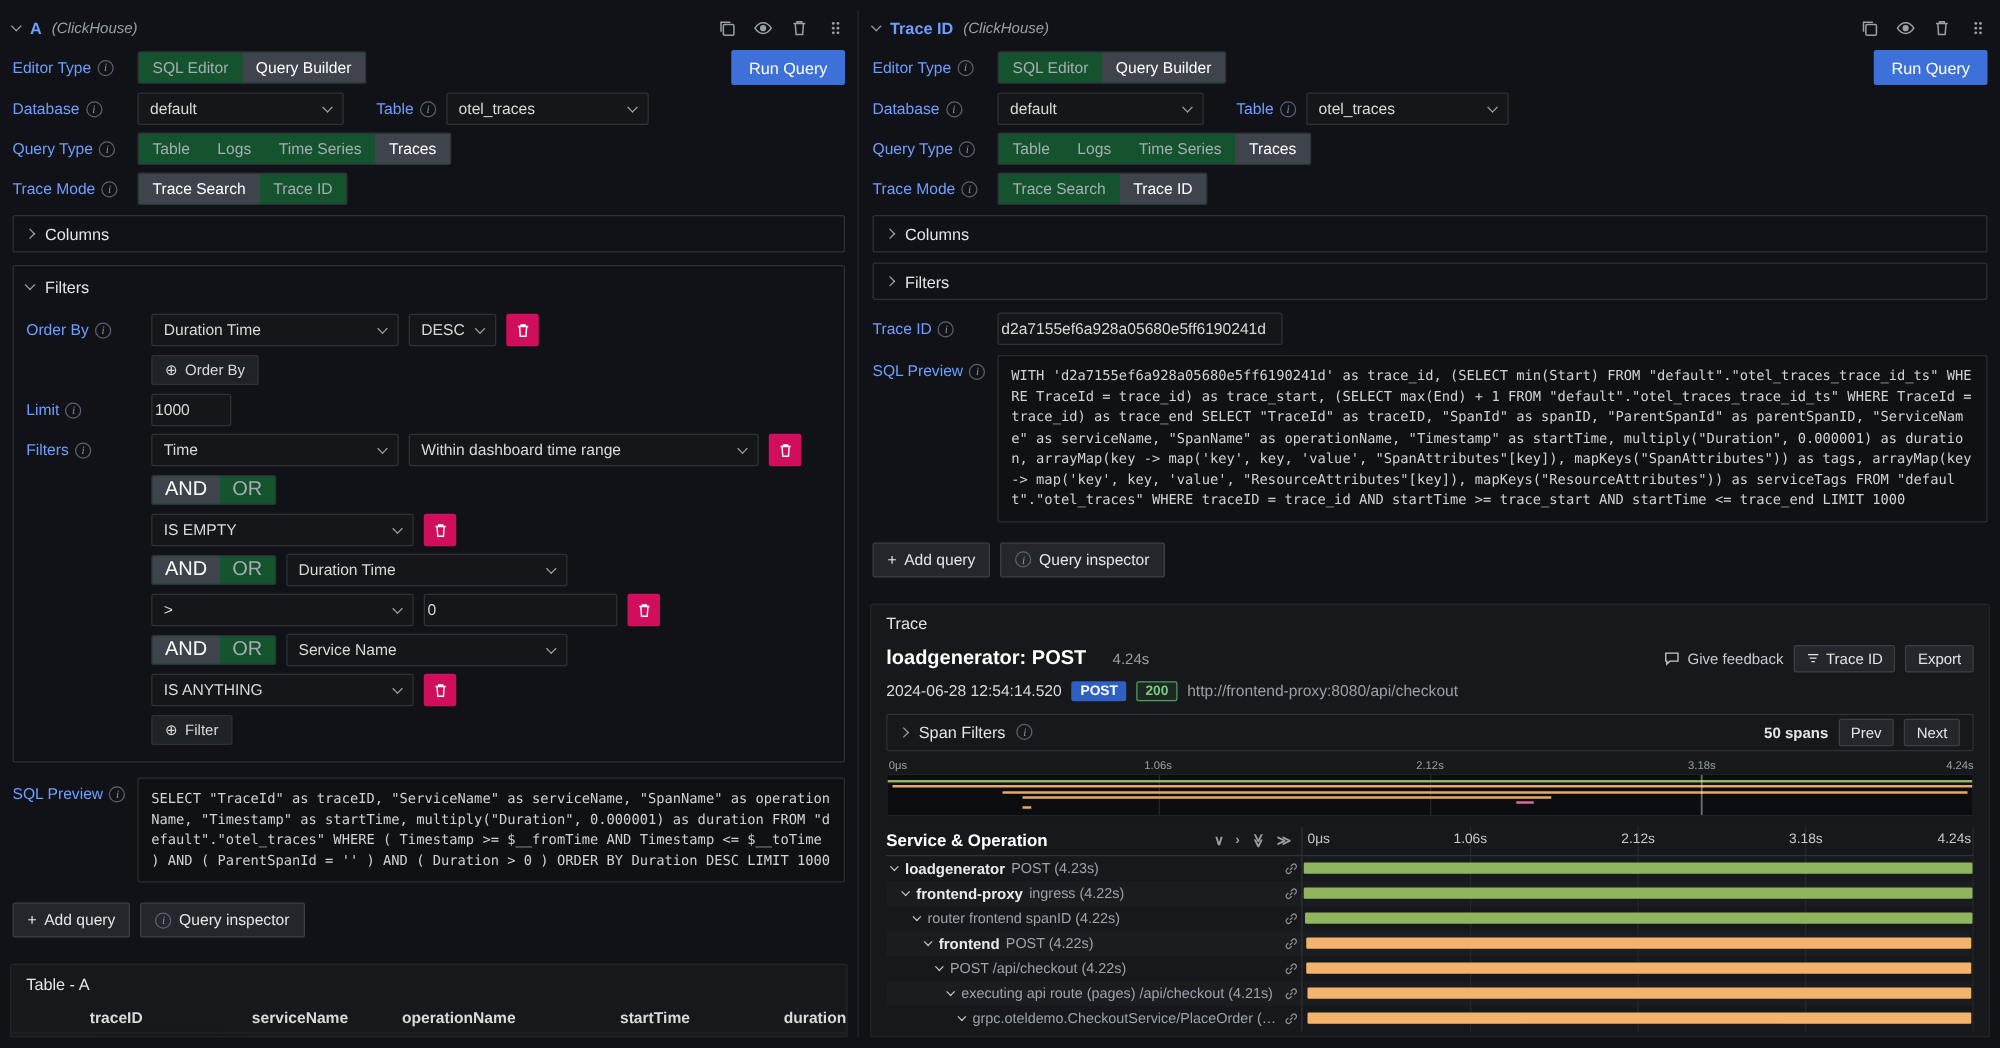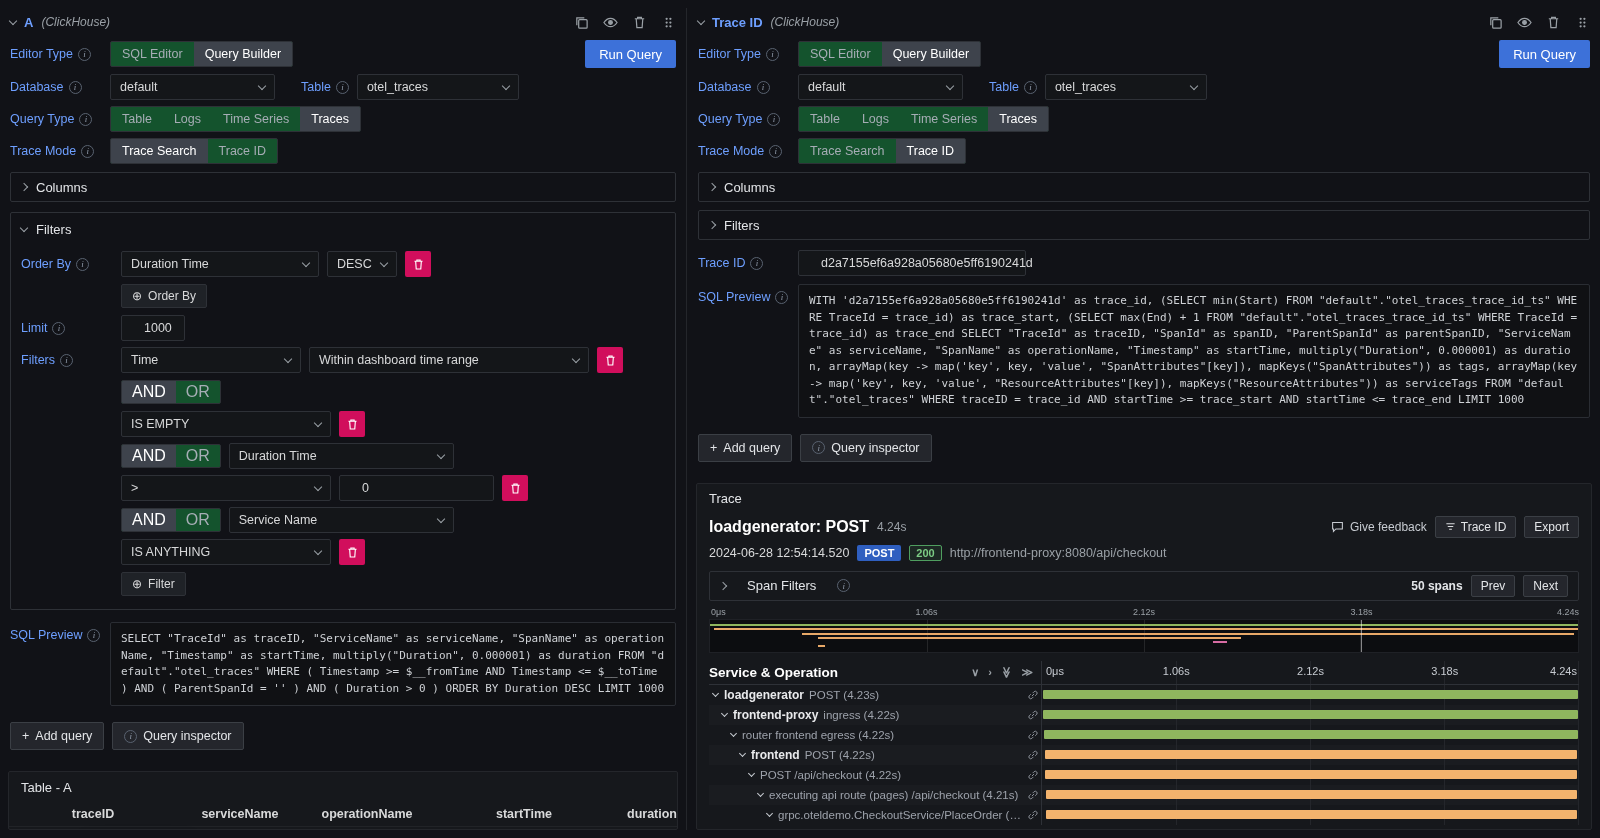--- a/index.html
+++ b/index.html
@@ -27,21 +27,21 @@
     font-size:9px;display:inline-flex;align-items:center;justify-content:center;font-family:"Liberation Serif",serif;font-style:italic}
   .info::before{content:"i"}
 
   .chev{width:6px;height:6px;border:solid #9aa0a6;border-width:0 1.5px 1.5px 0;display:inline-block;flex:none}
   .chev.d{transform:rotate(45deg);margin-top:-2px}
   .chev.r{transform:rotate(-45deg)}
 
   .select{display:inline-flex;align-items:center;justify-content:space-between;height:26px;background:#141619;
     border:1px solid #2e3137;border-radius:2px;padding:0 9px;font-size:12.5px;color:#d8d9da;cursor:pointer;white-space:nowrap}
   .input{display:inline-flex;align-items:center;height:26px;background:#141619;border:1px solid #2e3137;
-    border-radius:2px;padding:0 22px;font-size:12.5px;color:#d8d9da}
+    border-radius:2px;padding:0 2px;font-size:12.5px;color:#d8d9da}
   .seg{display:inline-flex;height:26px;background:#14532d;border:1px solid #2e3137;border-radius:2px;overflow:hidden}
   .seg-item{display:flex;align-items:center;padding:0 11px;color:#a6adb5;font-size:12.5px;cursor:pointer;white-space:nowrap}
   .seg-item.sel{background:#3e434c;color:#fff}
   .seg.sm{height:24px}.seg.sm .seg-item{padding:0 10px;font-size:16px}
 
   .btn-primary{margin-left:auto;background:#3d71d9;color:#fff;border:none;border-radius:2px;height:28px;
     padding:0 14px;font-size:13px;font-weight:500;cursor:pointer}
   .btn-danger{width:26px;height:26px;min-width:26px;background:#d10e5c;border:none;border-radius:2px;
     display:inline-flex;align-items:center;justify-content:center;color:#fff;cursor:pointer}
   .btn-danger svg{width:13px;height:13px}
@@ -73,34 +73,34 @@
   table{width:100%;border-collapse:collapse;font-size:12.5px;table-layout:fixed}
   th{text-align:center;padding:5px 10px;color:#d8d9da;font-weight:700}
   td{padding:5px 10px;color:#d8d9da;border-top:1px solid rgba(255,255,255,.05);overflow:hidden;
     white-space:nowrap;text-overflow:ellipsis}
   th.dur,td.dur{text-align:right;padding-right:16px}
   .trace-link{color:#6e9fff;text-decoration:none;cursor:pointer}
   .ctx{position:absolute;left:80px;top:66px;background:#26282e;border:1px solid #34373d;border-radius:3px;
     box-shadow:0 8px 18px rgba(0,0,0,.55);min-width:98px;padding:4px 0;z-index:9}
 
   
-  .trace-head{display:flex;align-items:center;padding:2px 12px 0;gap:8px}
+  .trace-head{display:flex;align-items:center;padding:2px 12px 0;gap:21px}
   .trace-title{font-size:16px;font-weight:700;color:#fff}
   .trace-dur{font-size:12px;color:#9aa0a6}
   .th-right{margin-left:auto;display:flex;align-items:center;gap:8px}
   .ghost-btn{display:inline-flex;align-items:center;gap:6px;background:none;border:none;color:#c7cbd1;
     font-size:12px;cursor:pointer;padding:0}
   .ghost-btn svg{width:13px;height:13px}
   .trace-sub{display:flex;align-items:center;gap:8px;padding:7px 12px 2px;font-size:12.5px}
   .badge-post{background:#2f5fc0;color:#fff;font-size:11px;font-weight:700;padding:2px 7px;border-radius:2px}
   .badge-200{border:1px solid #4f9e5f;color:#7ccb84;background:rgba(80,160,96,.12);font-size:11px;
     font-weight:700;padding:1px 6px;border-radius:2px}
   .trace-url{color:#9aa0a6}
 
-  .spanfilters{display:flex;align-items:center;gap:21px;margin:8px 12px 0;border:1px solid #2e3137;
+  .spanfilters{display:flex;align-items:center;gap:9px;margin:8px 12px 0;border:1px solid #2e3137;
     border-radius:2px;height:30px;padding:0 10px;font-size:13px;font-weight:500;color:#e3e5e8}
   .sf-right{margin-left:auto;display:flex;align-items:center;gap:8px}
   .sf-count{font-weight:700;font-size:12px;color:#e3e5e8}
 
   .minimap{margin:6px 12px 0}
   .mm-labels{position:relative;height:12px;font-size:9px;color:#9aa0a6}
   .mm-labels span{position:absolute;top:0}
   .mm-band{position:relative;height:34px;background:#0c0d10;border:1px solid #1f2126;overflow:hidden;cursor:crosshair;
     background-image:linear-gradient(rgba(255,255,255,.10),rgba(255,255,255,.10)),
       linear-gradient(rgba(255,255,255,.10),rgba(255,255,255,.10)),
@@ -287,21 +287,21 @@
                 <span class="info"></span>
               </div>
             <div class="input" style="width:64px">1000</div>
           </div>
 
           <div class="frow">
             <div class="flabel">
                 <span>Filters</span>
                 <span class="info"></span>
               </div>
-            <div class="select" style="width:180px">
+            <div class="select" style="width:198px">
                 <span>Time</span>
                 <span class="chev d"></span>
               </div>
             <div class="select" style="width:280px">
                 <span>Within dashboard time range</span>
                 <span class="chev d"></span>
               </div>
             <button class="btn-danger">
                 <svg viewBox="0 0 16 16" fill="none" stroke="#fff" stroke-width="1.4">
                   <path d="M3 4h10M6 4V2.5h4V4M4.5 4l.7 9.5h5.6l.7-9.5"></path>
@@ -683,21 +683,21 @@
             </div>
             <div class="sr-tl grid-cols">
               <div class="sr-bar" style="left: 0.2%; width: 99.6%; background: rgb(143, 182, 94);"></div>
 
             </div>
           </div>
           <div class="span-row">
             <div class="sr-name" style="padding-left: 22px;">
               <span class="chev d"></span>
 
-              <span class="sr-op">router frontend egress (4.22s)</span>
+              <span class="sr-op">router frontend spanID (4.22s)</span>
               <span class="sr-link">
                 <svg viewBox="0 0 16 16" fill="none" stroke="currentColor" stroke-width="1.3">
                   <path d="M6.5 9.5l3-3M5 7l-2 2a2.5 2.5 0 003.5 3.5l2-2M11 9l2-2A2.5 2.5 0 009.5 3.5l-2 2"></path>
                 </svg>
               </span>
             </div>
             <div class="sr-tl grid-cols">
               <div class="sr-bar" style="left: 0.35%; width: 99.4%; background: rgb(143, 182, 94);"></div>
 
             </div>

